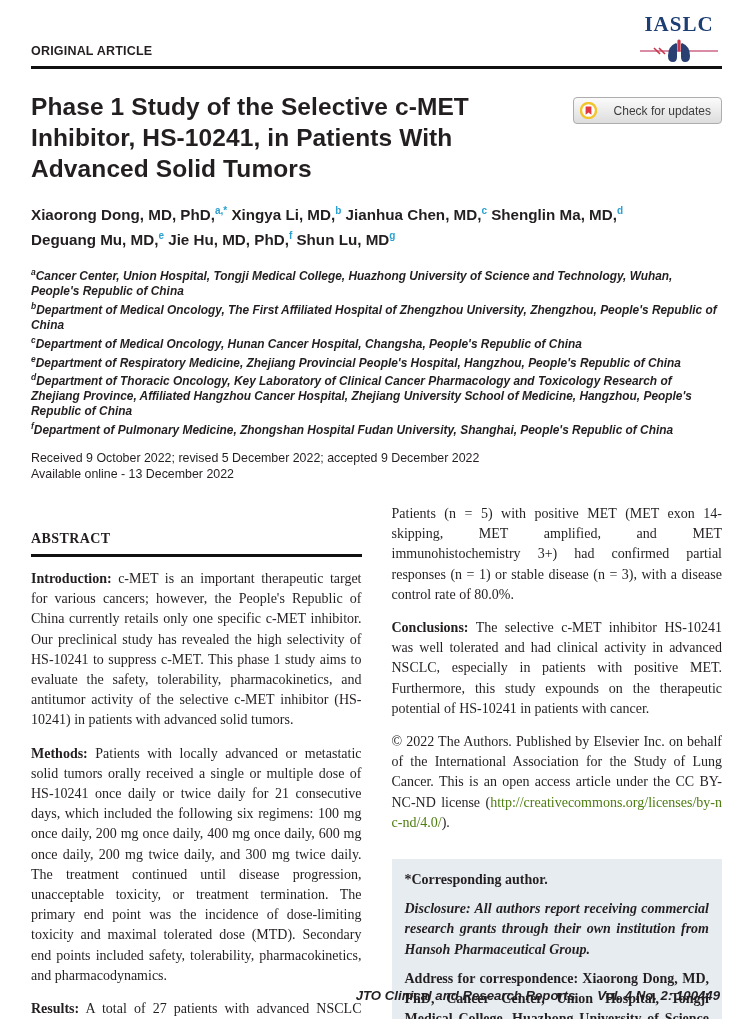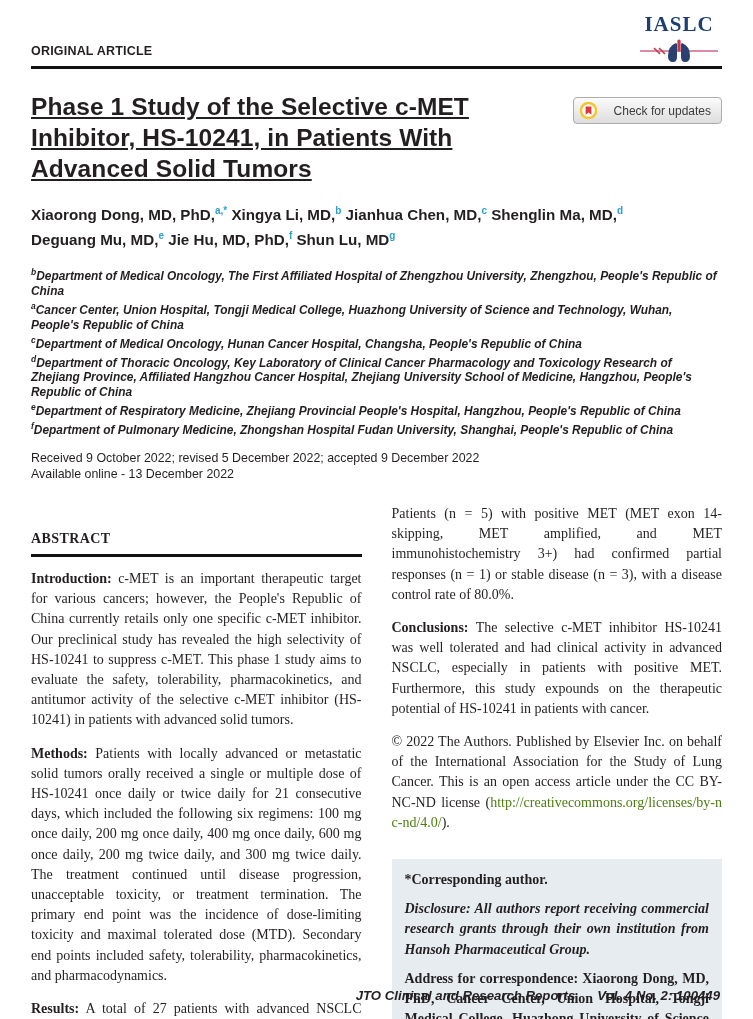--- a/index.html
+++ b/index.html
@@ -9,21 +9,21 @@
 
   
   .header-row { display:flex; justify-content:space-between; align-items:flex-end; }
   .kicker { font-size:12.5px; font-weight:bold; letter-spacing:.2px; padding-bottom:6px; }
   .brand-block { text-align:center; padding-right:4px; }
   .brand-name { font-family:"Liberation Serif", serif; font-size:21px; letter-spacing:1px; color:#1c3e73; font-weight:600; }
   .top-rule { border:none; border-top:3.5px solid #111; margin-top:2px; }
 
   
   .title-row { display:flex; justify-content:space-between; align-items:flex-start; margin-top:22px; }
-  h1.article-title { font-size:24.5px; line-height:31px; font-weight:bold; letter-spacing:.1px; max-width:575px;text-decoration:underline; }
+  h1.article-title { font-size:24.5px; line-height:31px; font-weight:bold; letter-spacing:.1px; max-width:575px; }
   .updates-badge { display:inline-flex; align-items:center; gap:17px; margin-top:6px;
       background:linear-gradient(#fbfbfb,#dddddd); border:1px solid #adadad; border-radius:4px;
       padding:4px 10px 4px 6px; font-size:12px; color:#3c3c3c; cursor:pointer; white-space:nowrap; }
 
   
   .authors { margin-top:16px; font-size:15.2px; font-weight:bold; line-height:21px; }
   .authors sup { color:#2b9fd0; font-weight:bold; font-size:10px; }
 
   
   .affiliations { margin-top:15px; font-size:11.9px; font-style:italic; line-height:14.9px; font-weight:600; }
@@ -91,25 +91,25 @@
     <span><span> Xingya Li, MD,</span><sup>b</sup></span>
     <span><span> Jianhua Chen, MD,</span><sup>c</sup></span>
     <span><span> Shenglin Ma, MD,</span><sup>d</sup></span>
     <br>
     <span><span>Deguang Mu, MD,</span><sup>e</sup></span>
     <span><span> Jie Hu, MD, PhD,</span><sup>f</sup></span>
     <span><span> Shun Lu, MD</span><sup>g</sup></span>
   </div>
 
   <div class="affiliations">
+    <div class="aff"><sup>a</sup><span>Cancer Center, Union Hospital, Tongji Medical College, Huazhong University of Science and Technology, Wuhan, People's Republic of China</span></div>
     <div class="aff"><sup>b</sup><span>Department of Medical Oncology, The First Affiliated Hospital of Zhengzhou University, Zhengzhou, People's Republic of China</span></div>
-    <div class="aff"><sup>a</sup><span>Cancer Center, Union Hospital, Tongji Medical College, Huazhong University of Science and Technology, Wuhan, People's Republic of China</span></div>
     <div class="aff"><sup>c</sup><span>Department of Medical Oncology, Hunan Cancer Hospital, Changsha, People's Republic of China</span></div>
+    <div class="aff"><sup>e</sup><span>Department of Respiratory Medicine, Zhejiang Provincial People's Hospital, Hangzhou, People's Republic of China</span></div>
     <div class="aff"><sup>d</sup><span>Department of Thoracic Oncology, Key Laboratory of Clinical Cancer Pharmacology and Toxicology Research of Zhejiang Province, Affiliated Hangzhou Cancer Hospital, Zhejiang University School of Medicine, Hangzhou, People's Republic of China</span></div>
-    <div class="aff"><sup>e</sup><span>Department of Respiratory Medicine, Zhejiang Provincial People's Hospital, Hangzhou, People's Republic of China</span></div>
     <div class="aff"><sup>f</sup><span>Department of Pulmonary Medicine, Zhongshan Hospital Fudan University, Shanghai, People's Republic of China</span></div>
   </div>
 
   <div class="dates">
     <div>Received 9 October 2022; revised 5 December 2022; accepted 9 December 2022</div>
     <div>Available online - 13 December 2022</div>
   </div>
 
   <div class="columns">
 

